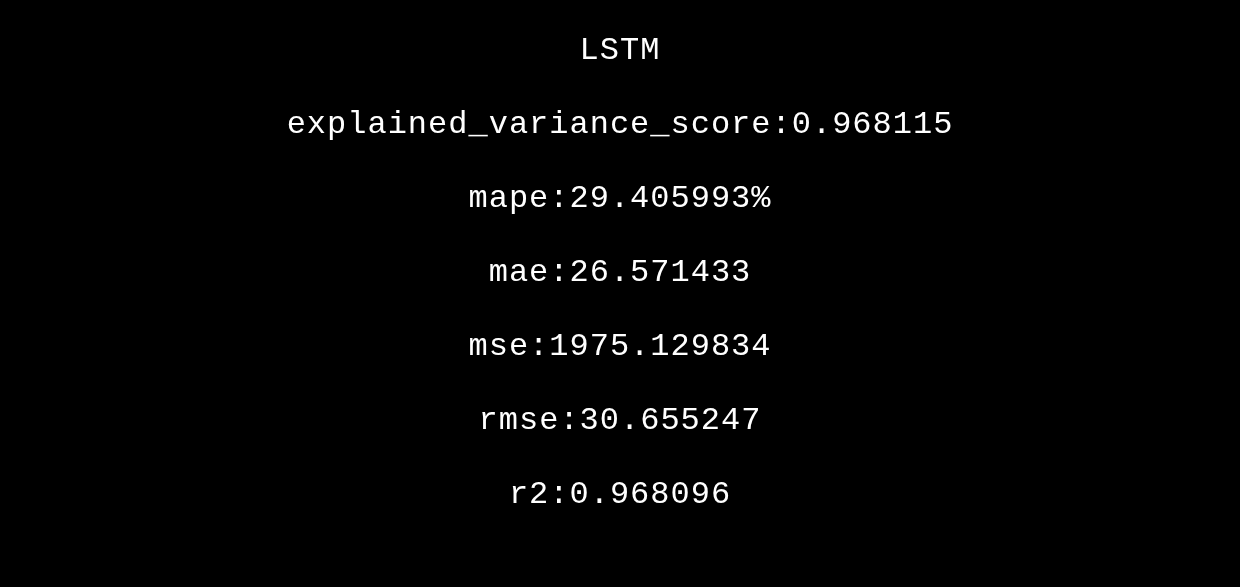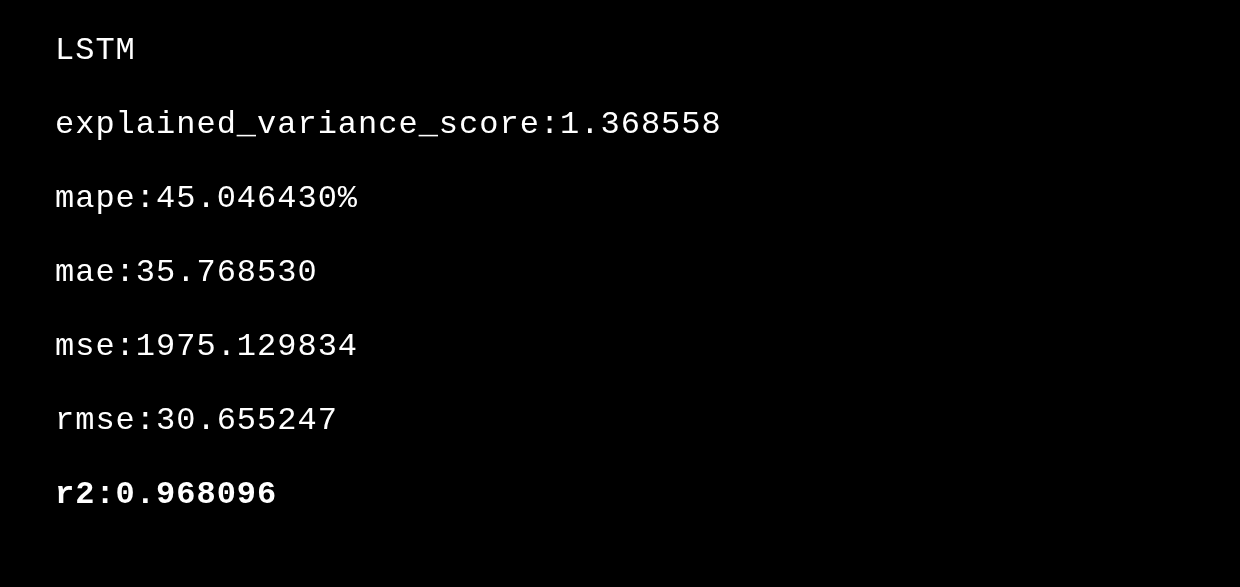--- a/index.html
+++ b/index.html
@@ -10,41 +10,41 @@
       color: #ffffff;
       font-family: 'Courier New', Courier, monospace;
       font-size: 32px;
       padding: 35px 55px;
       line-height: 1.0;
     }
     .line {
       margin-bottom: 42px;
       white-space: nowrap;
       letter-spacing: 1px;
+      text-align: center;
     }
     .line:last-child {
       margin-bottom: 16px;
-      font-weight: bold;
     }
   </style>
 </head>
 <body>
 
 <div class="line">LSTM</div>
 
 <div class="line">
-  <span>explained_variance_score</span><span>:</span><span>1.368558</span>
+  <span>explained_variance_score</span><span>:</span><span>0.968115</span>
 </div>
 
 <div class="line">
-  <span>mape</span><span>:</span><span>45.046430%</span>
+  <span>mape</span><span>:</span><span>29.405993%</span>
 </div>
 
 <div class="line">
-  <span>mae</span><span>:</span><span>35.768530</span>
+  <span>mae</span><span>:</span><span>26.571433</span>
 </div>
 
 <div class="line">
   <span>mse</span><span>:</span><span>1975.129834</span>
 </div>
 
 <div class="line">
   <span>rmse</span><span>:</span><span>30.655247</span>
 </div>
 

